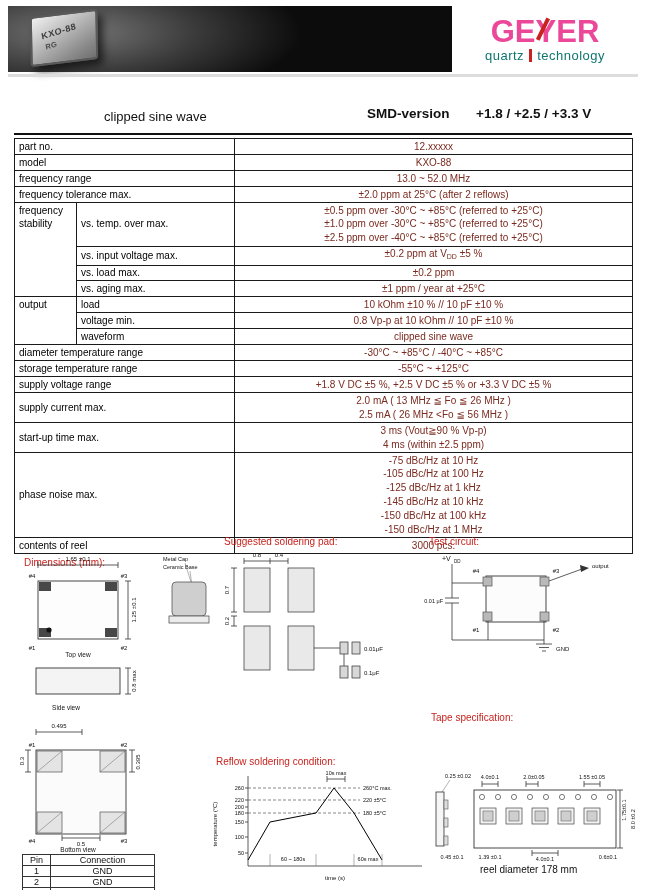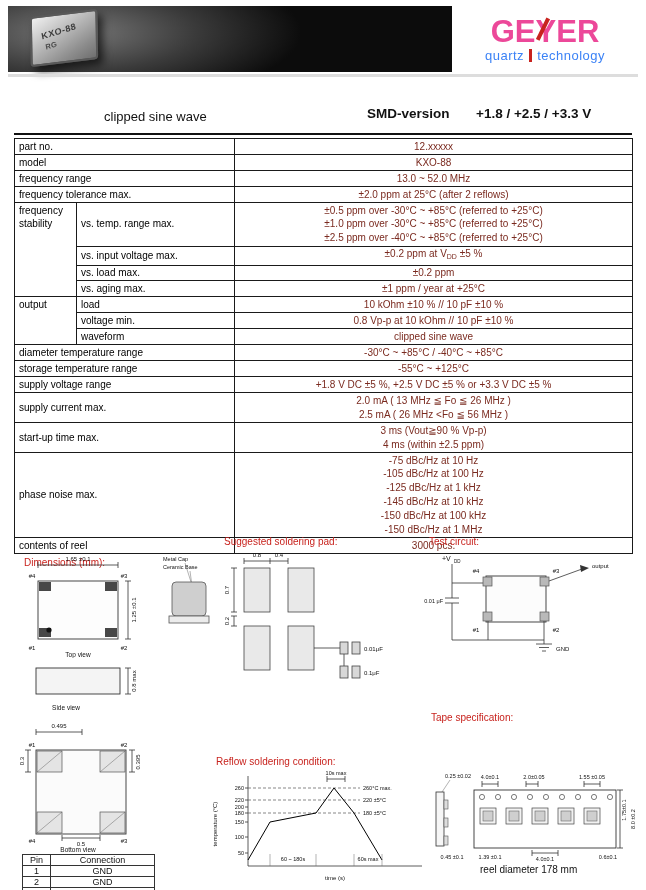--- a/index.html
+++ b/index.html
@@ -15,21 +15,21 @@
     background:linear-gradient(150deg,#f0f0f0 0%,#b5b5b5 45%,#8d8d8d 75%,#6f6f6f 100%);
     border:2px solid #595959; border-radius:4px; transform:rotate(-7deg) skewX(-6deg);
     box-shadow:5px 6px 8px rgba(0,0,0,.65); overflow:hidden; }
   .chip-txt { font-size:9px; font-weight:bold; color:#3c3c3c; margin:9px 0 0 9px; transform:rotate(-10deg); letter-spacing:.5px; }
   .chip-sub { font-size:7.5px; font-weight:bold; color:#4a4a4a; margin:2px 0 0 13px; transform:rotate(-10deg); }
   .logo { position:absolute; left:444px; top:0; width:186px; height:66px; background:#fff;
     display:flex; flex-direction:column; align-items:center; justify-content:center; }
   .brand-wrap { position:relative; line-height:1; }
   .brand { font-size:31px; font-weight:bold; color:#ec4899; }
   .slash { position:absolute; left:50px; top:1px; width:3.5px; height:24px; background:#c8231e; transform:rotate(26deg); }
-  .brand-sub { display:flex; align-items:center; font-size:13px; color:#3b82f6; margin-top:1px; letter-spacing:.5px; }
+  .brand-sub { display:flex; align-items:center; font-size:13px; color:#0f766e; margin-top:1px; letter-spacing:.5px; }
   .rbar { width:3px; height:13px; background:#c8231e; margin:0 5px; }
   .hdr-shadow { position:absolute; left:8px; top:74px; width:630px; height:3px; background:#ddd; }
 
   
   .product { position:absolute; left:16px; top:94px; font-size:27px; font-weight:bold; letter-spacing:1px; }
   .product-note { position:absolute; left:104px; top:109px; font-size:13px; }
   .smd { position:absolute; left:367px; top:106px; font-size:13.5px; font-weight:bold; }
   .volts { position:absolute; left:476px; top:106px; font-size:13.5px; font-weight:bold; }
   .subtitle { position:absolute; left:16px; top:121px; font-size:11px; }
   .rule { position:absolute; left:14px; top:133px; width:618px; height:1.5px; background:#111; }
@@ -116,21 +116,21 @@
     <tr>
       <td colspan="2" class="lbl">frequency range</td>
       <td class="val">13.0 ~ 52.0 MHz</td>
     </tr>
     <tr>
       <td colspan="2" class="lbl">frequency tolerance max.</td>
       <td class="val">±2.0 ppm at 25°C (after 2 reflows)</td>
     </tr>
     <tr>
       <td rowspan="4" class="lbl grp">frequency stability</td>
-      <td class="lbl">vs. temp. range max.</td>
+      <td class="lbl">vs. temp. over max.</td>
       <td class="val">±0.5 ppm over -30°C ~ +85°C (referred to +25°C)
 ±1.0 ppm over -30°C ~ +85°C (referred to +25°C)
 ±2.5 ppm over -40°C ~ +85°C (referred to +25°C)</td>
     </tr>
     <tr>
       <td class="lbl">vs. input voltage max.</td>
       <td class="val"><span>±0.2 ppm at V</span><span class="subsc">DD</span><span> ±5 %</span></td>
     </tr>
     <tr>
       <td class="lbl">vs. load max.</td>

